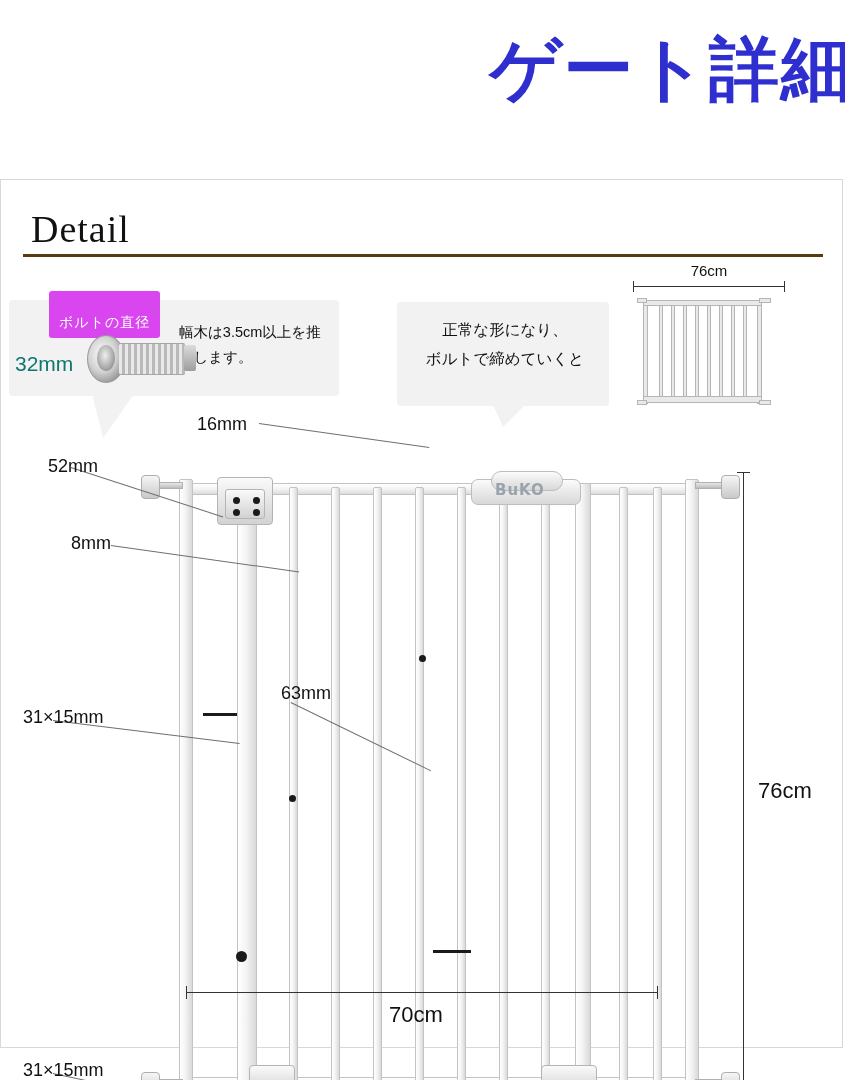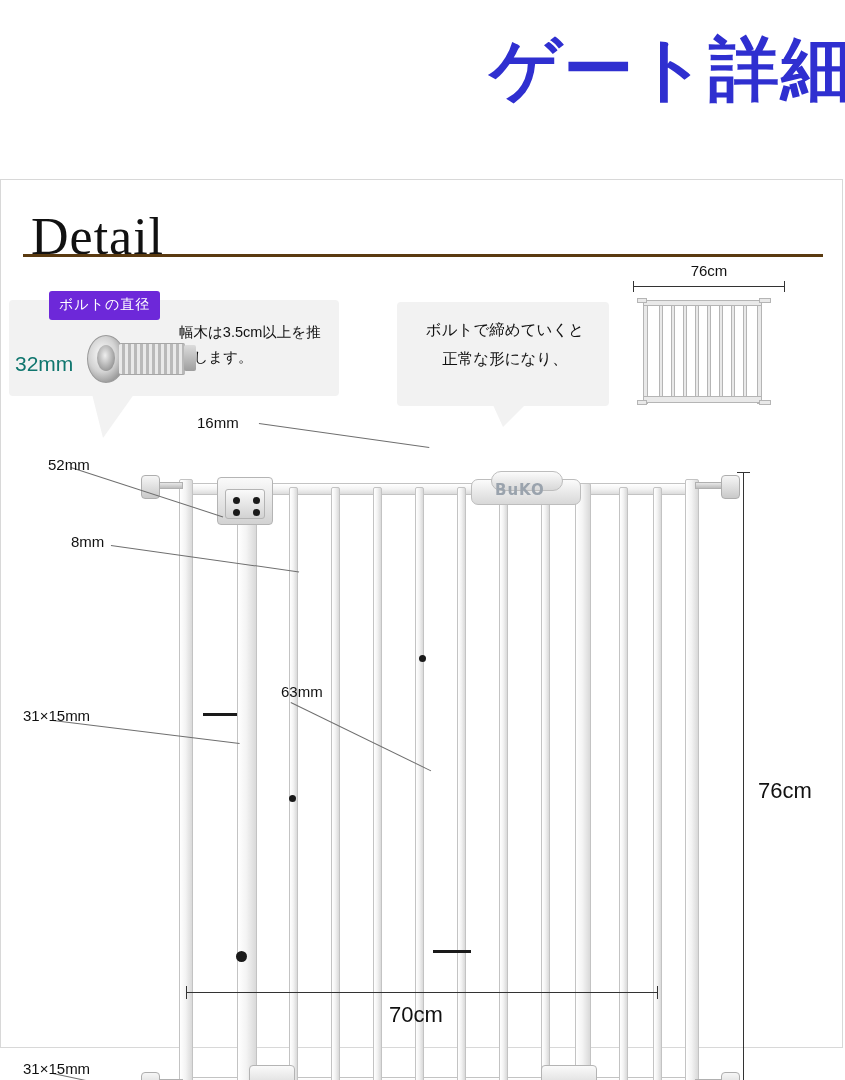--- a/index.html
+++ b/index.html
@@ -42,21 +42,21 @@
     border: 1px solid #d8d8d8;
     box-sizing: border-box;
     background: #fff;
   }
 
   .detail-head {
     position: absolute;
     left: 30px;
     top: 27px;
     font-family: "Liberation Serif", serif;
-    font-size: 52px;
+    font-size: 38px;
     color: #111;
     letter-spacing: 1px;
   }
   .detail-rule {
     position: absolute;
     left: 22px;
     top: 74px;
     width: 800px;
     height: 3px;
     background: #5a3a10;
@@ -69,24 +69,24 @@
     top: 120px;
     width: 330px;
     height: 96px;
     background: #f2f2f2;
     border-radius: 4px;
   }
   .bolt-tag {
     position: absolute;
     left: 48px;
     top: 111px;
-    background: #6d28d9;
+    background: #d946ef;
     color: #fff;
     font-size: 14px;
-    padding: 5px 10px 6px 10px;
+    padding: 23px 10px 6px 10px;
     border-radius: 3px;
     letter-spacing: 1px;
   }
   .bolt-32 {
     position: absolute;
     left: 14px;
     top: 172px;
     font-size: 21px;
     color: #0f766e;
   }
@@ -216,21 +216,21 @@
   .tg-bar {
     position: absolute;
     background: #e9e9e9;
     border: 1px solid #b5b5b5;
     box-sizing: border-box;
   }
 
   
   .lab {
     position: absolute;
-    font-size: 15px;
+    font-size: 18px;
     color: #111;
     white-space: nowrap;
   }
   .note-before {
     position: absolute;
     left: 393px;
     top: 248px;
     font-size: 18px;
     color: #111;
     white-space: nowrap;
@@ -365,22 +365,22 @@
   <div class="bolt-32">32mm</div>
   <div class="bolt-note">幅木は3.5cm以上を推奨します。</div>
   <div class="bolt-head"></div>
   <div class="bolt-head-in"></div>
   <div class="bolt-shaft"></div>
   <div class="bolt-tip"></div>
 
   <div class="bubble"></div>
   <div class="bubble-tail"></div>
   <div class="bubble-text">
+    <div>正常な形になり、</div>
     <div>ボルトで締めていくと</div>
-    <div>正常な形になり、</div>
   </div>
 
   <div class="thumb-cap">76cm</div>
   <div class="thumb-dimline"></div>
   <div class="tg-frame">
     <div class="tg-bar" style="left:6px;  top:4px;  width:5px;  height:104px;"></div>
     <div class="tg-bar" style="left:22px; top:8px;  width:4px;  height:96px;"></div>
     <div class="tg-bar" style="left:34px; top:8px;  width:4px;  height:96px;"></div>
     <div class="tg-bar" style="left:46px; top:8px;  width:4px;  height:96px;"></div>
     <div class="tg-bar" style="left:58px; top:8px;  width:4px;  height:96px;"></div>

